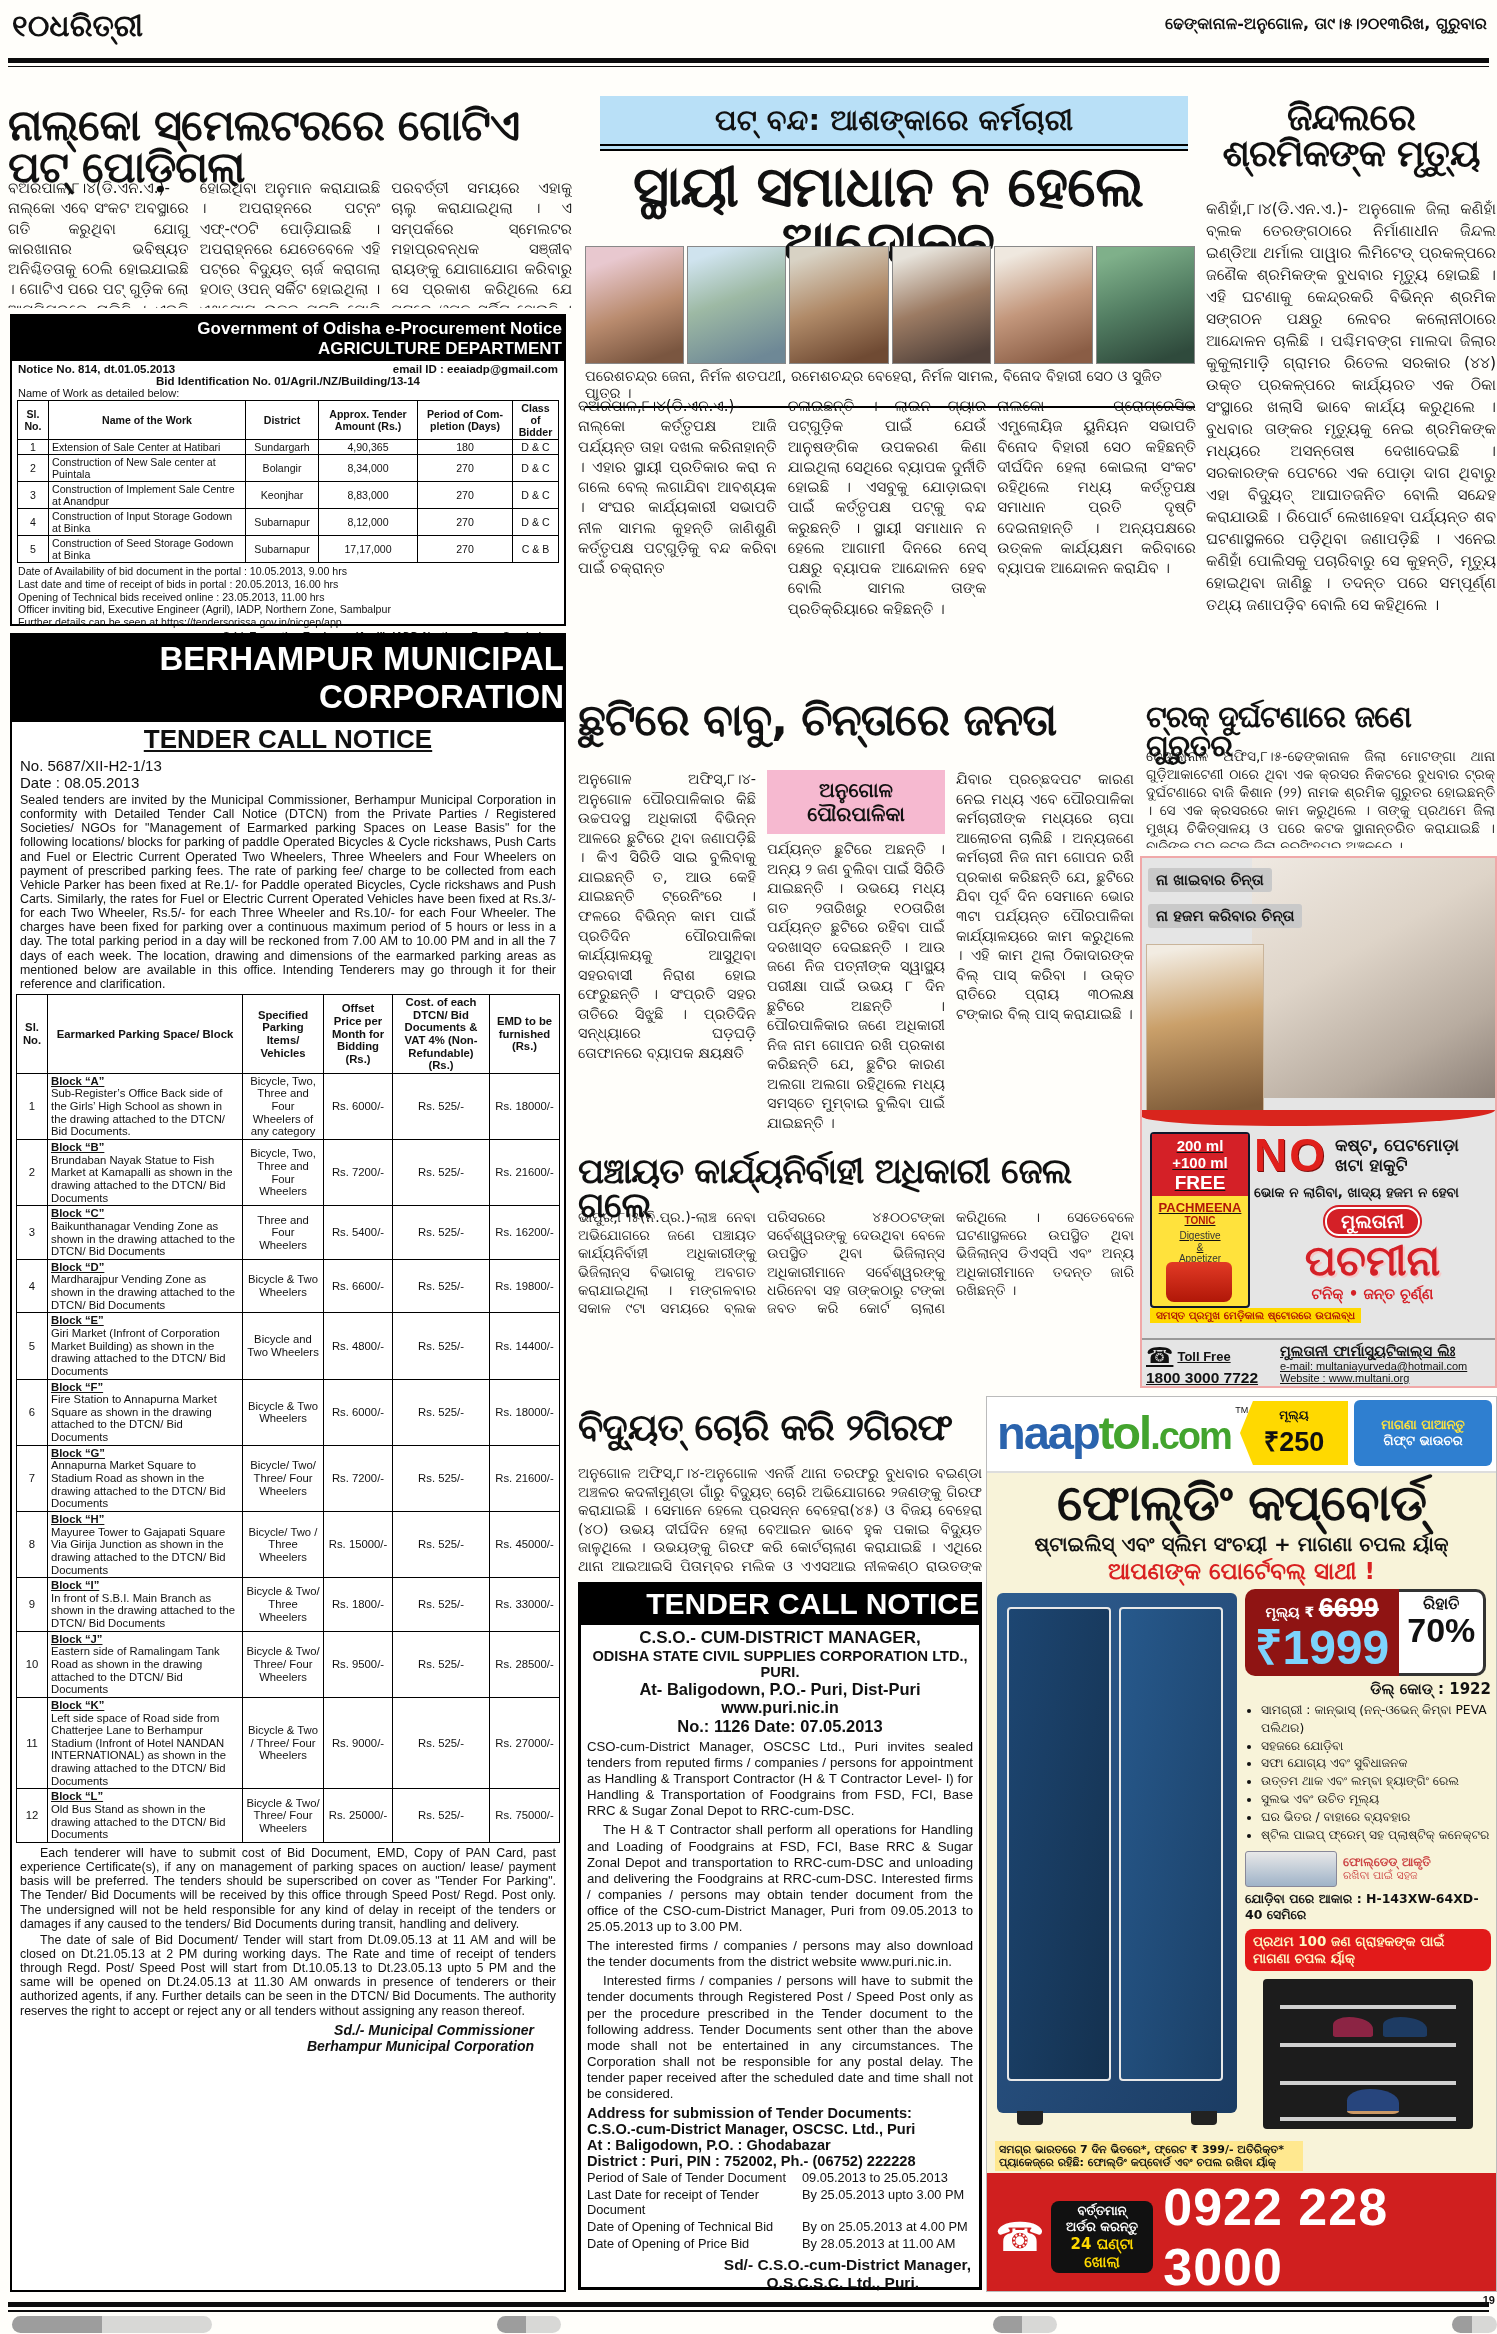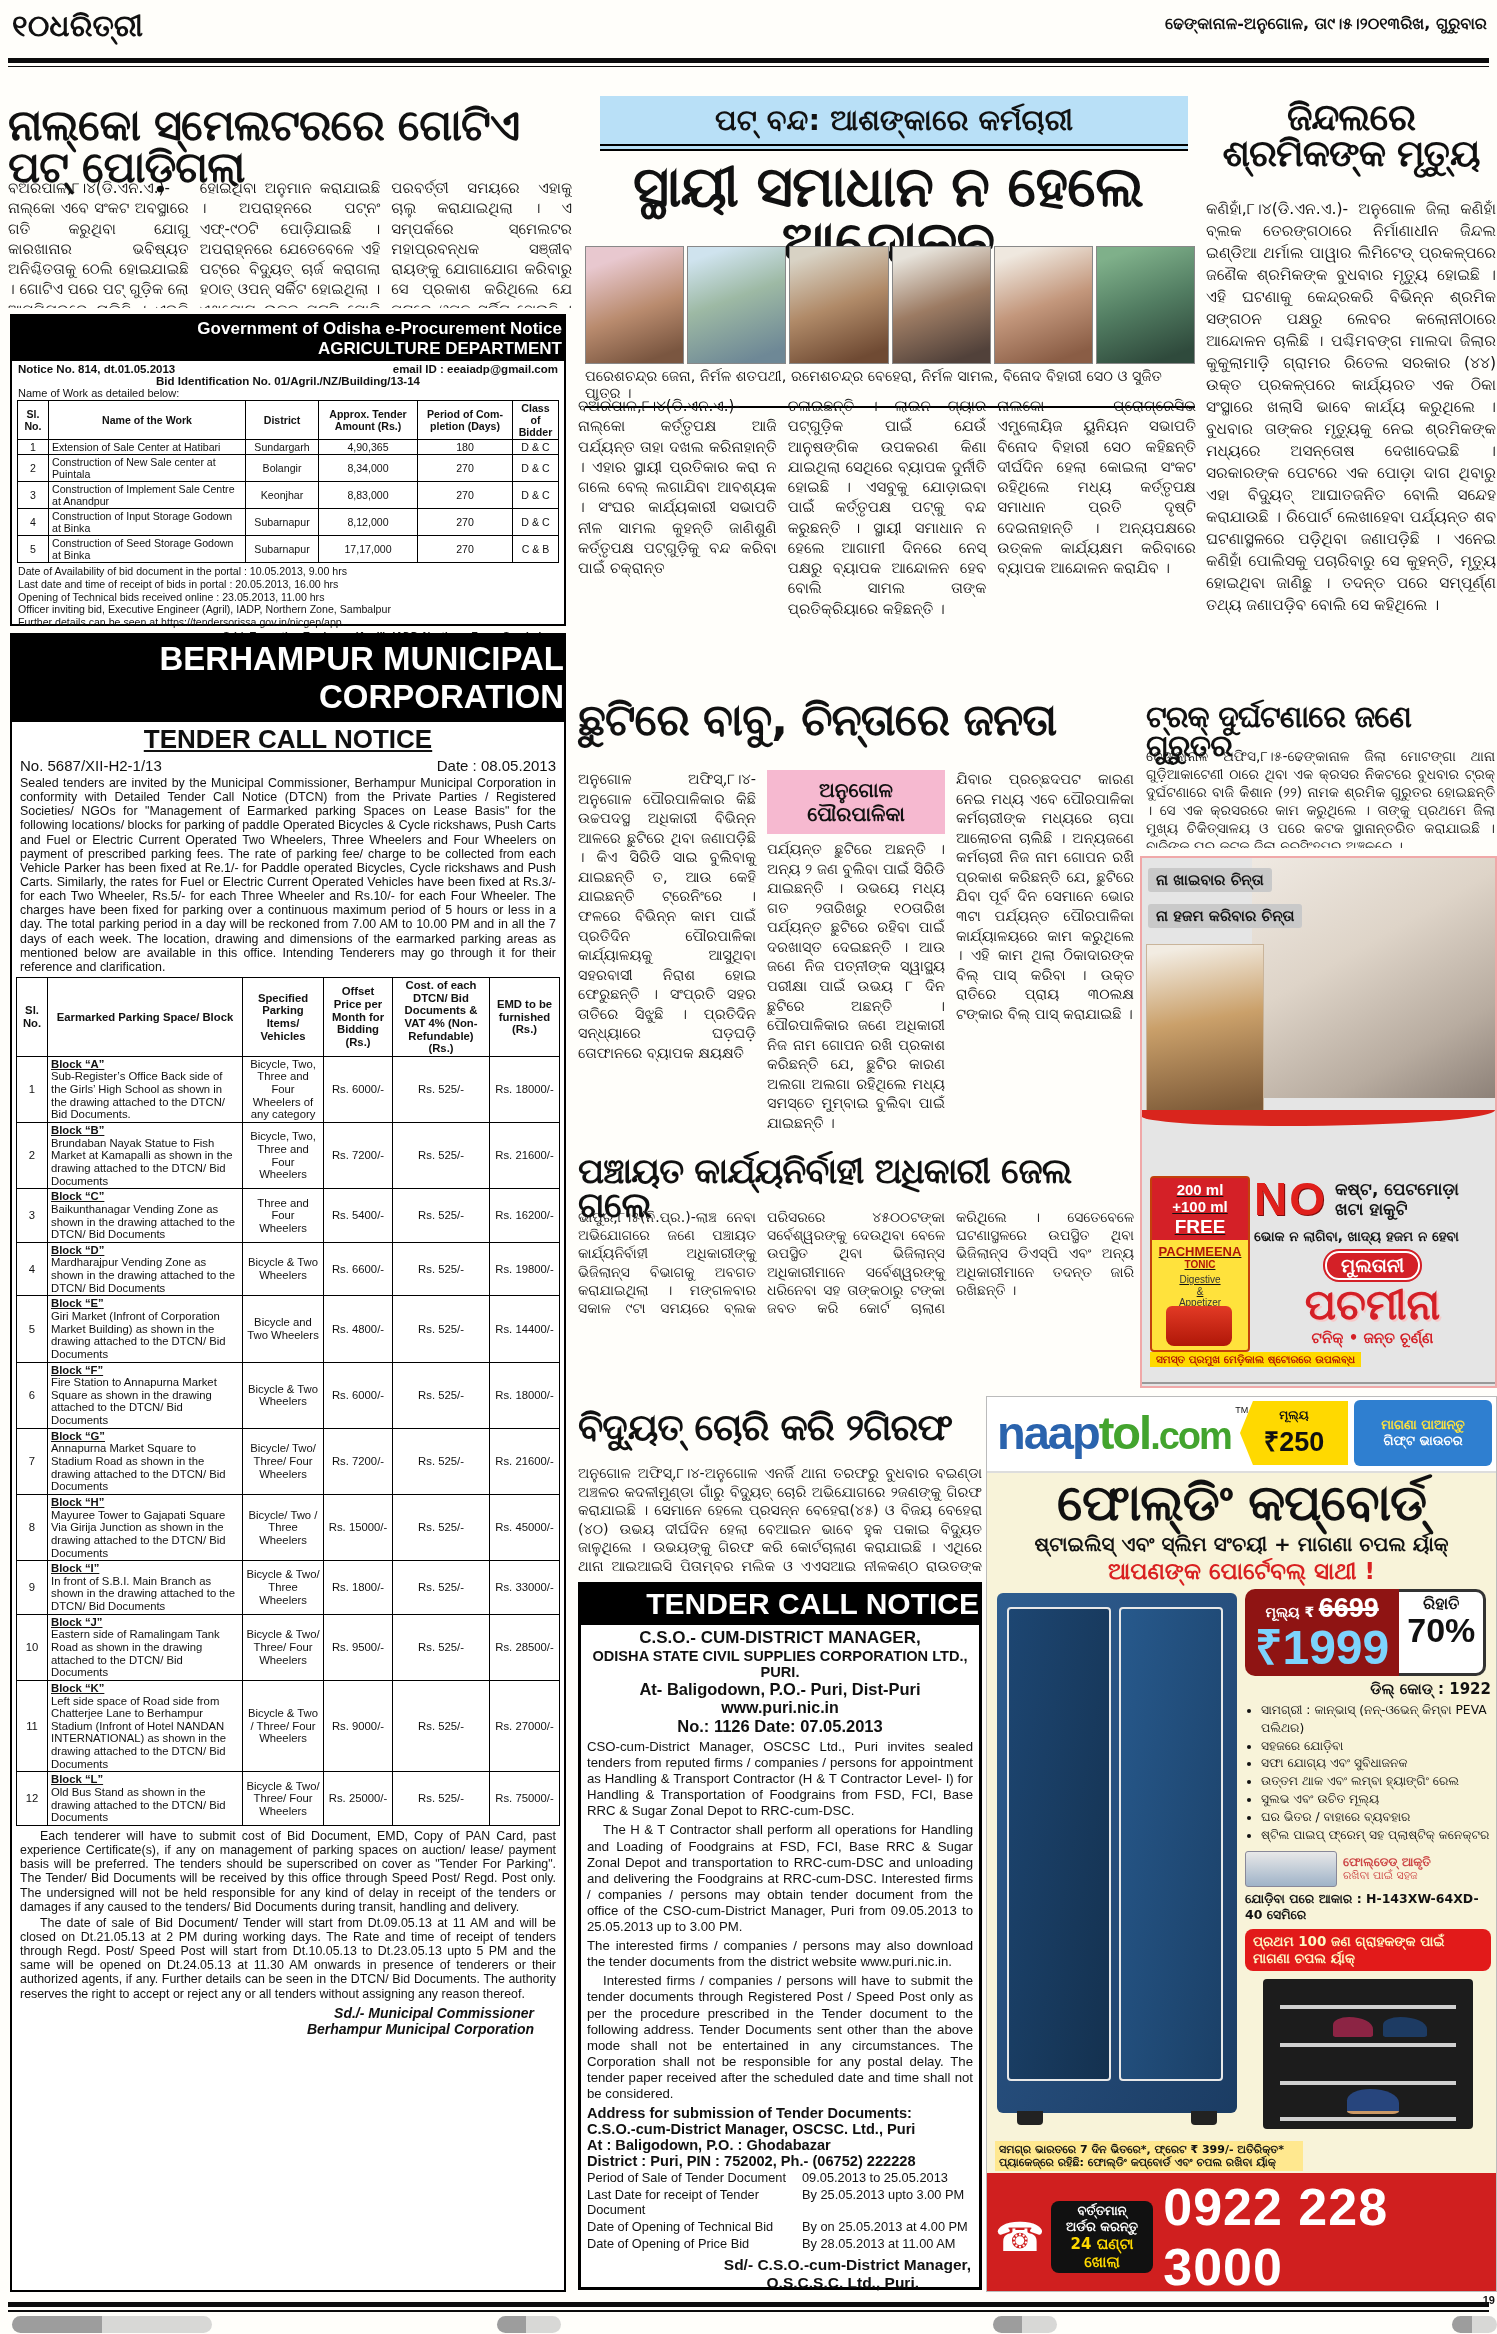--- a/index.html
+++ b/index.html
@@ -50,21 +50,21 @@
   
   .pach{border:2px solid #f0a8a8;background:#e5e5e5;box-sizing:border-box;overflow:hidden;text-decoration:underline;}
   .pach-photo{background:linear-gradient(150deg,#efe9e2 0%,#ded4c8 40%,#b8aca0 75%,#8d8178 100%);}
   .graybox{background:#c9c9c9;color:#111;font-weight:700;font-size:15px;padding:3px 8px;border-radius:3px;}
   .woman{background:linear-gradient(170deg,#f2ece2 5%,#caa06a 45%,#7d5a38 95%);}
   .swoosh{background:#d9251d;border-radius:0 0 60% 40%/0 0 100% 60%;}
   .no-word{color:#e0201c;font-weight:900;font-size:46px;letter-spacing:2px;text-shadow:1px 1px 0 #7c0b0b;}
   .multani-pill{background:#d42027;color:#fff;font-weight:700;border:2px solid #fff;outline:2px solid #d42027;
                 border-radius:14px;padding:1px 14px;display:inline-block;font-size:19px;}
   .pachm-word{color:#d42027;font-weight:900;font-size:42px;text-shadow:2px 2px 0 #f6c8c8;}
-  .pack{background:#ffe23c;border:2px solid #c2410c;border-radius:4px;position:relative;margin-top:44px;}
+  .pack{background:#ffe23c;border:2px solid #0f172a;border-radius:4px;position:relative;}
   .pack-top{background:#d42027;color:#fff;font-weight:700;text-align:center;font-size:15px;line-height:1.15;padding:3px 2px;}
   .pack-free{color:#fff;font-size:19px;font-weight:900;}
   .jar{position:absolute;background:linear-gradient(#e23a25,#b01708);border-radius:6px 6px 8px 8px;}
   
   .naap{background:#f8f3d9;border:1px solid #bbb;box-sizing:border-box;overflow:hidden;}
   .naap-top{background:#fff;border-bottom:2px solid #ddd;position:relative;height:74px;}
   .naap-logo{font-size:47px;font-weight:800;letter-spacing:-2px;}
   .naap-blue{color:#2a63ad;} .naap-green{color:#43a42e;}
   .price-badge{background:#ffd900;clip-path:polygon(0 50%,12% 0,100% 0,100% 100%,12% 100%);
                display:flex;flex-direction:column;align-items:center;justify-content:center;}
@@ -182,21 +182,21 @@
       <div style="font-size:10.8px;">
         <div class="sig">Sd./- Executive Engineer, (Agril), IADP, Northern Zone, Sambalpur</div>
         <div class="sig">By order of Jt. Director of Agriculture (Engg.)</div>
       </div>
     </div>
   </section>
 
   <section class="abs noticebox" style="left:10px;top:633px;width:556px;height:1659px;">
     <div class="blackband" style="font-size:33px;padding:5px 0 6px;letter-spacing:0px;">BERHAMPUR MUNICIPAL CORPORATION</div>
     <div style="text-align:center;font-size:26px;font-weight:700;text-decoration:underline;margin-top:2px;">TENDER CALL NOTICE</div>
-    <div style="display:flex;justify-content:space-between;font-size:15px;padding:2px 8px 0;">
+    <div style="display:flex;justify-content:space-between;font-size:15px;padding:2px 8px 0;flex-direction:column;">
       <span>No. 5687/XII-H2-1/13</span>
       <span>Date : 08.05.2013</span>
     </div>
     <div class="jt" style="font-size:12.4px;line-height:1.14;padding:2px 8px;">Sealed tenders are invited by the Municipal Commissioner, Berhampur Municipal Corporation in conformity with Detailed Tender Call Notice (DTCN) from the Private Parties / Registered Societies/ NGOs for "Management of Earmarked parking Spaces on Lease Basis" for the following locations/ blocks for parking of paddle Operated Bicycles &amp; Cycle rickshaws, Push Carts and Fuel or Electric Current Operated Two Wheelers, Three Wheelers and Four Wheelers on payment of prescribed parking fees. The rate of parking fee/ charge to be collected from each Vehicle Parker has been fixed at Re.1/- for Paddle operated Bicycles, Cycle rickshaws and Push Carts. Similarly, the rates for Fuel or Electric Current Operated Vehicles have been fixed at Rs.3/- for each Two Wheeler, Rs.5/- for each Three Wheeler and Rs.10/- for each Four Wheeler. The charges have been fixed for parking over a continuous maximum period of 5 hours or less in a day. The total parking period in a day will be reckoned from 7.00 AM to 10.00 PM and in all the 7 days of each week. The location, drawing and dimensions of the earmarked parking areas as mentioned below are available in this office. Intending Tenderers may go through it for their reference and clarification.</div>
     <table style="width:calc(100% - 8px);margin:1px auto;font-size:11.3px;line-height:1.12;">
       <thead>
         <tr>
           <th style="width:24px;">Sl. No.</th>
           <th style="width:188px;">Earmarked Parking Space/ Block</th>
           <th style="width:74px;">Specified Parking Items/ Vehicles</th>

